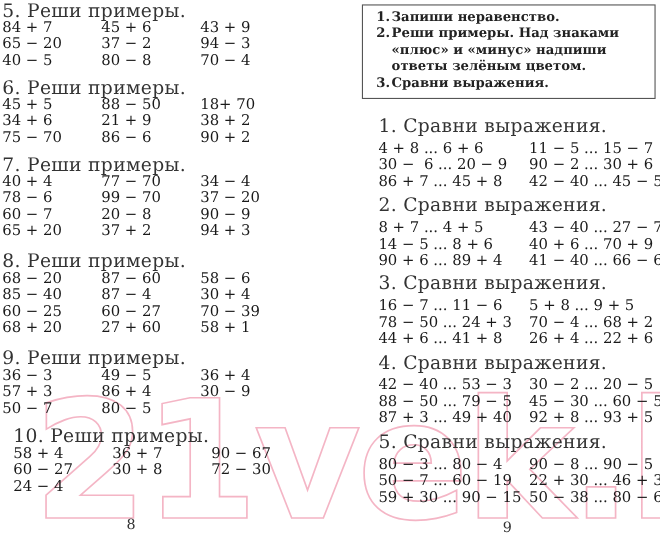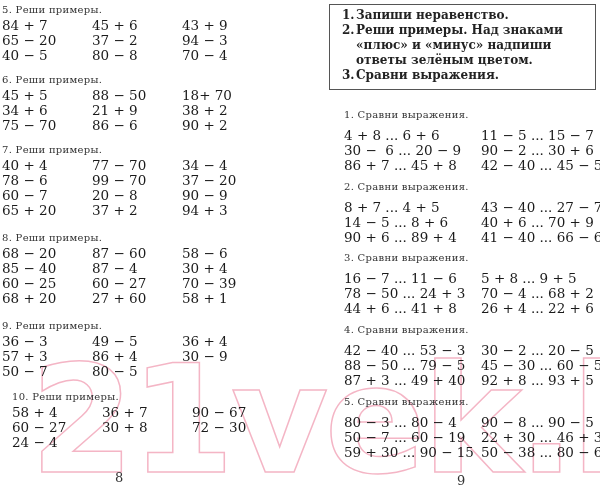--- a/index.html
+++ b/index.html
@@ -4,21 +4,21 @@
 <style>
   html, body { margin: 0; padding: 0; }
   body {
     width: 600px; height: 490px; background: #ffffff; position: relative; overflow: hidden;
     font-family: "DejaVu Serif", "Liberation Serif", serif; color: #222;
   }
   .page { position: absolute; top: 0; height: 490px; }
   .left { left: 0; width: 300px; }
   .right { left: 300px; width: 300px; }
   .section { position: absolute; }
-  .title { font-size: 10px; letter-spacing: 0.3px; color: #333; height: 16px; line-height: 16px; }
+  .title { font-size: 17px; letter-spacing: 0.3px; color: #333; height: 16px; line-height: 16px; }
   .grid3 { display: grid; grid-template-columns: 90px 90px 90px; margin-top: 0; }
   .grid2 { display: grid; grid-template-columns: 137px 130px; margin-top: 5px; }
   .cell { font-size: 13.5px; line-height: 15px; height: 15px; white-space: pre; color: #1a1a1a; }
   .pagenum { position: absolute; font-size: 13px; color: #333; }
   .rules {
     position: absolute; left: 29px; top: 4px; width: 267px; height: 86px;
     border: 1.5px solid #555; box-sizing: border-box; padding: 3px 0 0 12px;
     font-weight: bold; font-size: 12px; line-height: 15px; color: #222;
   }
   .rule { display: flex; }

